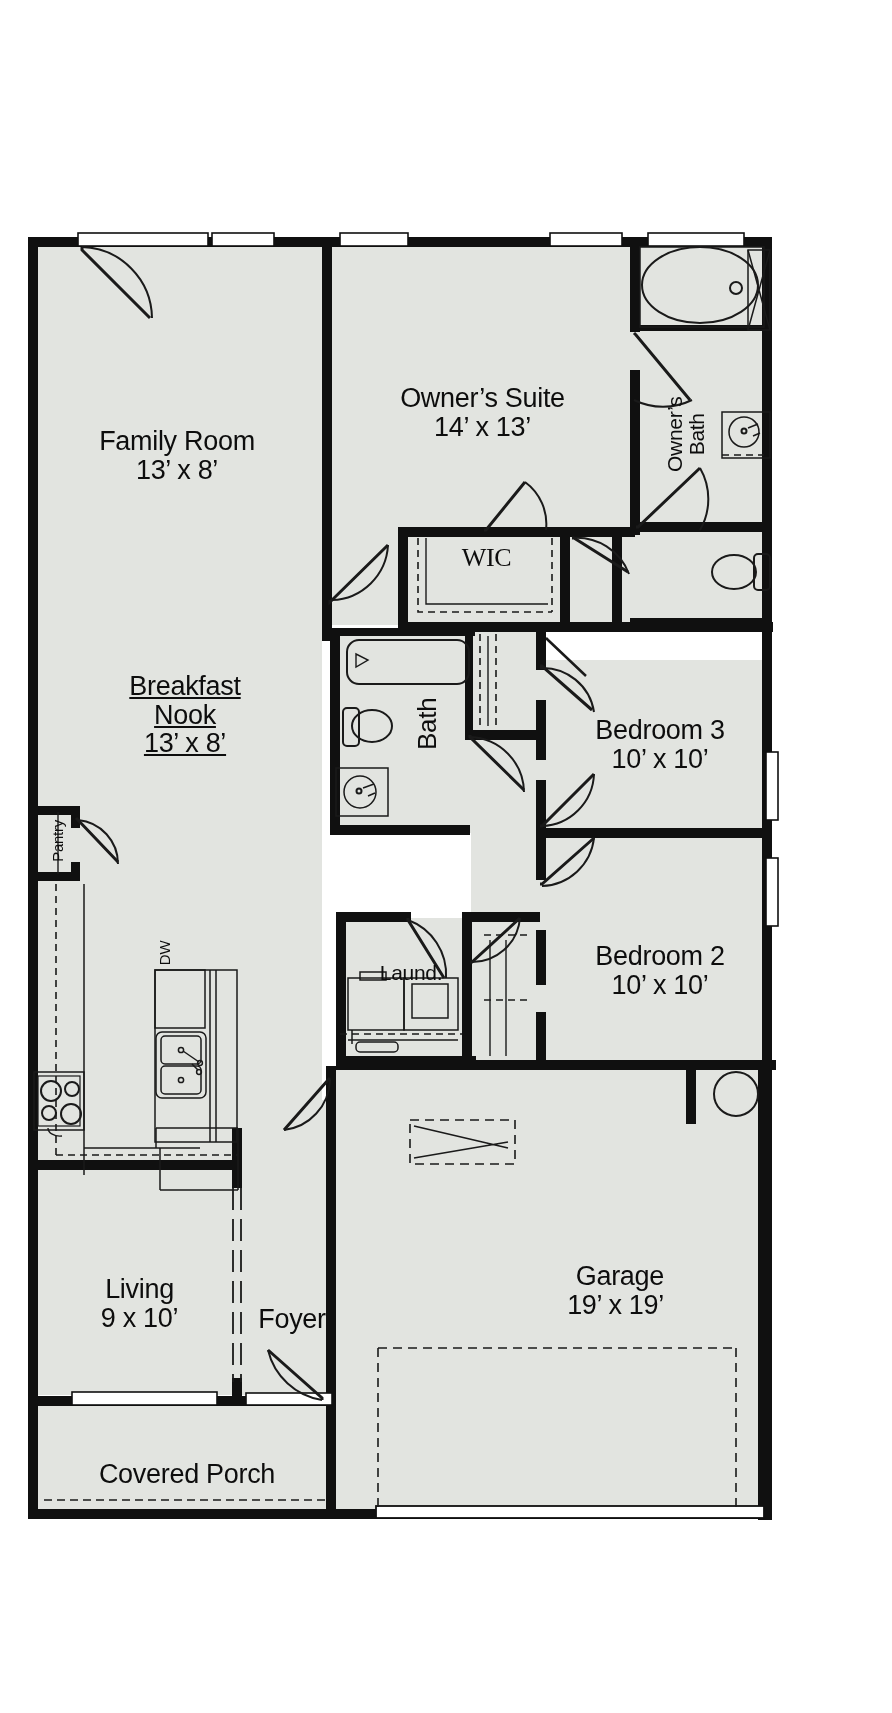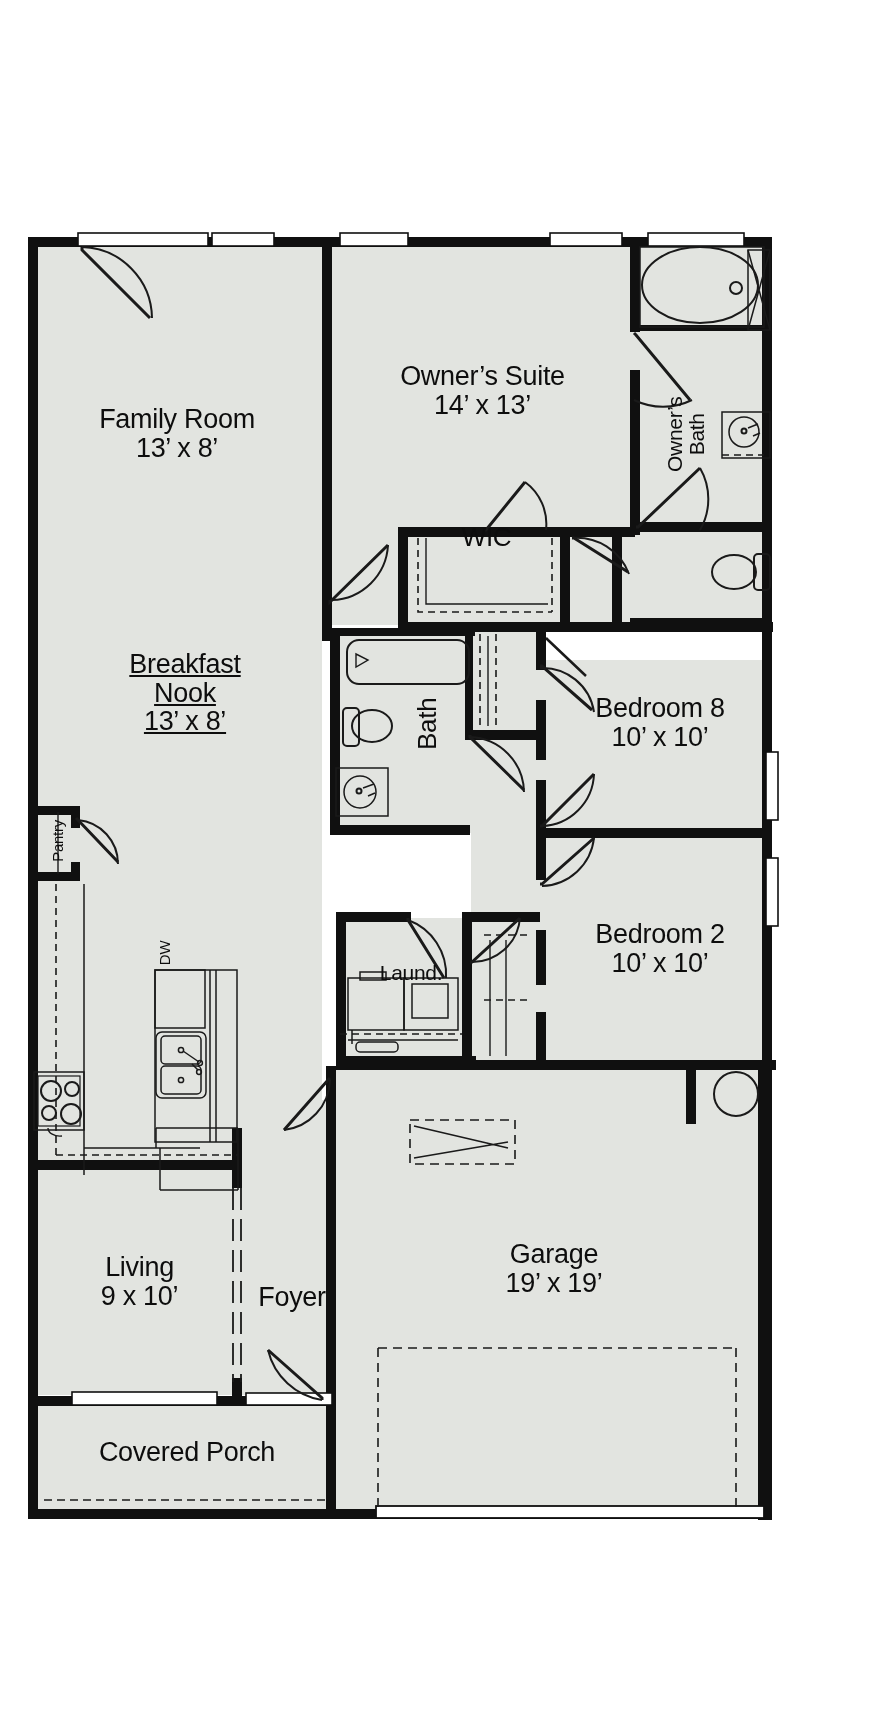--- a/index.html
+++ b/index.html
@@ -27,21 +27,21 @@
   .room-label {
     position: absolute;
     text-align: center;
     color: #0d0d0d;
     line-height: 1.06;
     white-space: pre-line;
     font-family: "Liberation Sans", sans-serif;
     letter-spacing: -0.3px;
     pointer-events: none;
   }
-  .lbl-big   { font-size: 27px; }
+  .lbl-big   { font-size: 27px; margin-top: 22px; }
   .lbl-med   { font-size: 26px; }
   .lbl-small { font-size: 21px; }
   .lbl-tiny  { font-size: 15px; }
   .vert {
     transform-origin: 50% 50%;
   }
   .rot-90  { transform: rotate(-90deg); }
 </style>
 </head>
 <body>
@@ -379,32 +379,32 @@
     </g>
 
   </svg>
 
   <div class="room-label lbl-big" style="left:52px;  top:405px;  width:250px;">Family Room
 13’ x 8’</div>
   <div class="room-label lbl-big" style="left:355px; top:362px;  width:255px;">Owner’s Suite
 14’ x 13’</div>
   <div class="room-label lbl-small vert rot-90" style="left:606px; top:412px; width:160px;">Owner’s
 Bath</div>
-  <div class="room-label lbl-med" style="left:424px; top:524px;  width:125px;">WIC</div>
+  <div class="room-label lbl-med" style="left:424px; top:544px;  width:125px;font-family:Liberation Serif, serif;">WIC</div>
   <div class="room-label lbl-big" style="left:60px;  top:650px;  width:250px;text-decoration:underline;">Breakfast
 Nook
 13’ x 8’</div>
   <div class="room-label lbl-med vert rot-90" style="left:368px; top:710px; width:120px;">Bath</div>
-  <div class="room-label lbl-big" style="left:560px; top:694px;  width:200px;">Bedroom 8
+  <div class="room-label lbl-big" style="left:560px; top:694px;  width:200px;">Bedroom 3
 10’ x 10’</div>
   <div class="room-label lbl-big" style="left:560px; top:920px;  width:200px;">Bedroom 2
 10’ x 10’</div>
   <div class="room-label lbl-tiny vert rot-90" style="left:20px; top:833px; width:75px;">Pantry</div>
   <div class="room-label lbl-tiny vert rot-90" style="left:139px; top:945px; width:52px;">DW</div>
   <div class="room-label lbl-small" style="left:352px; top:962px;  width:118px;text-align:center;">Laund.</div>
   <div class="room-label lbl-big" style="left:62px;  top:1253px; width:155px;">Living
 9 x 10’</div>
   <div class="room-label lbl-big" style="left:246px; top:1283px; width:92px;">Foyer</div>
-  <div class="room-label lbl-big" style="left:444px; top:1240px; width:220px;">Garage
+  <div class="room-label lbl-big" style="left:444px; top:1240px; width:220px;text-align:right;">Garage
 19’ x 19’</div>
   <div class="room-label lbl-big" style="left:62px;  top:1438px; width:250px;">Covered Porch</div>
 
 </div>
 
 </body></html>

